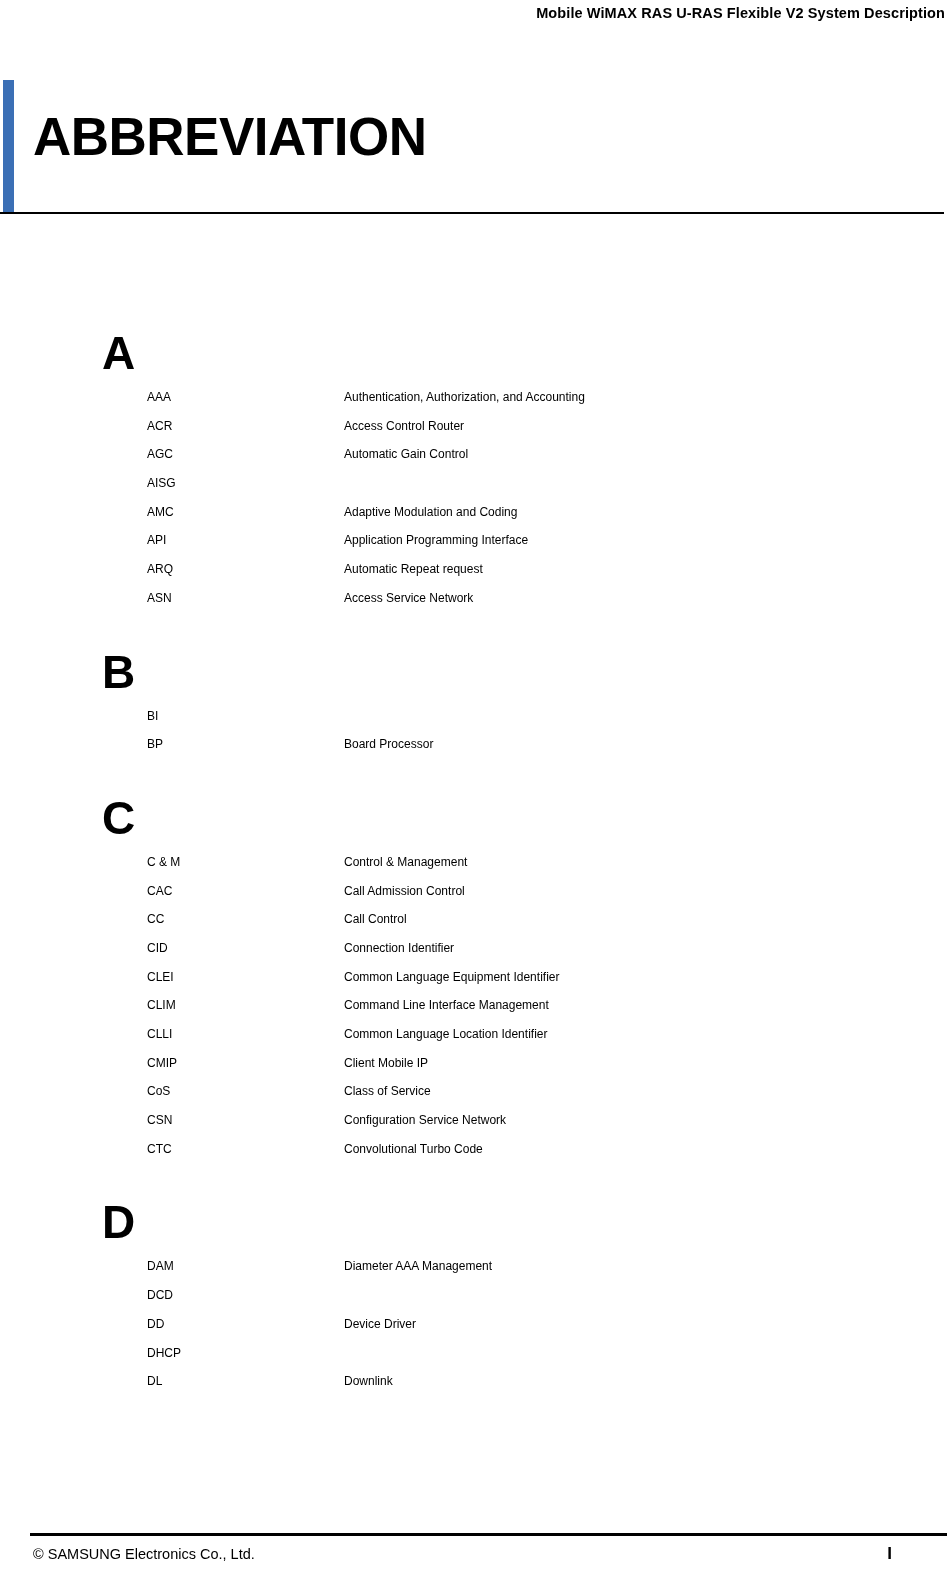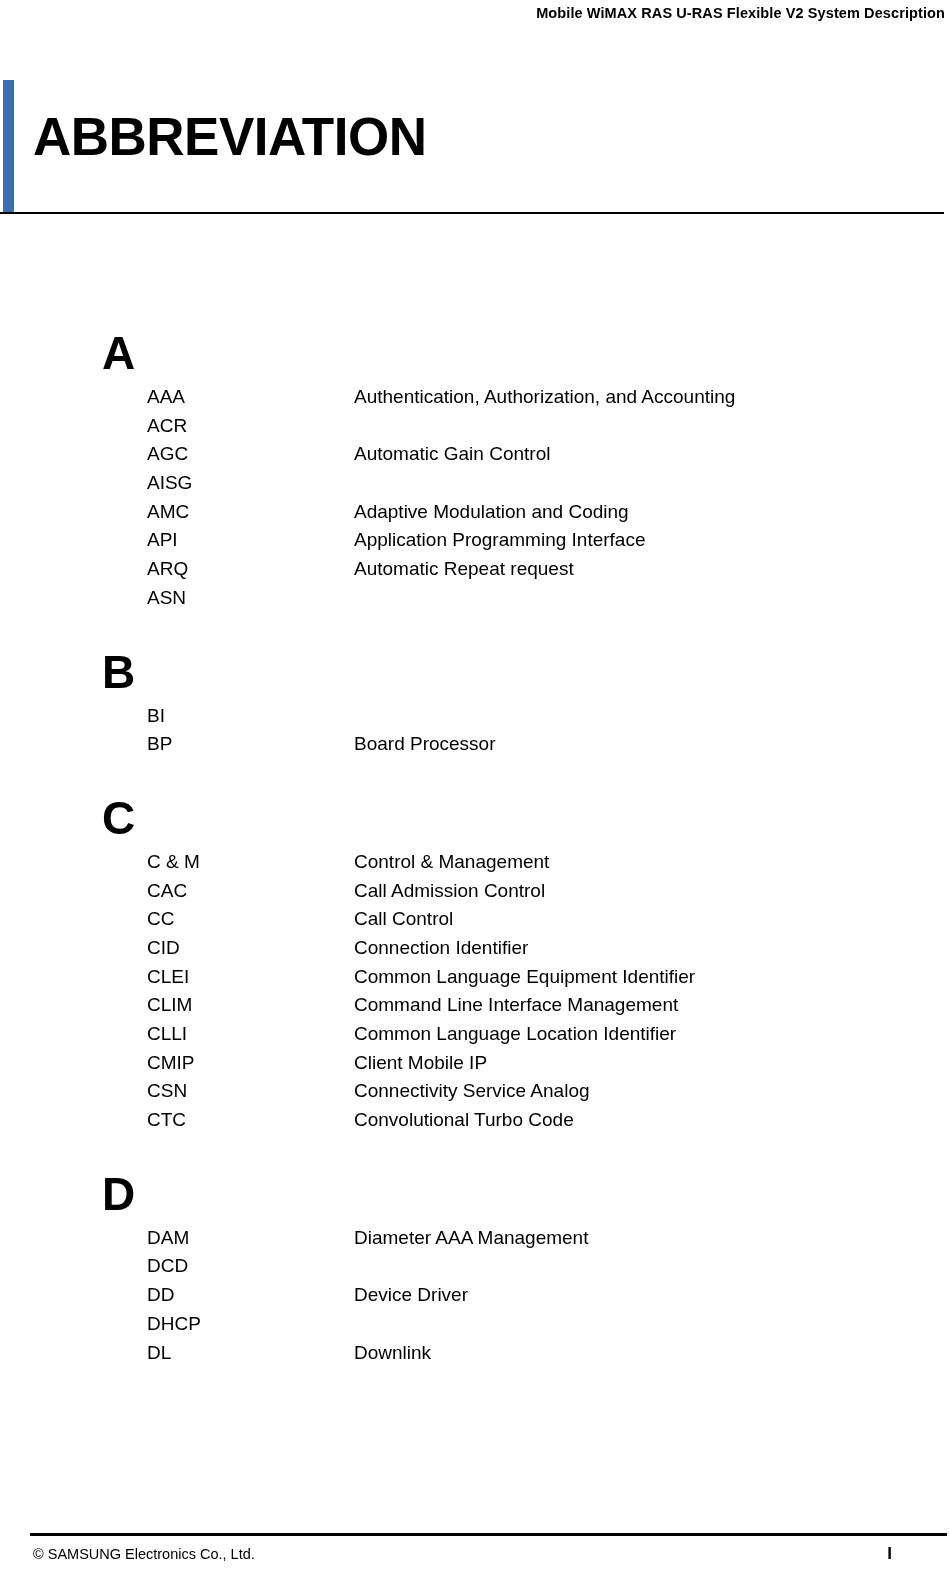--- a/index.html
+++ b/index.html
@@ -90,23 +90,22 @@
     letter-spacing: -0.5px;
     height: 47px;
   }
   .section-entries {
     margin-top: 6px;
   }
   .entry {
     display: flex;
     height: 28.7px;
     align-items: flex-start;
-    font-size: 19px;
+    font-size: 12px;
     line-height: 28.7px;
-    gap: 10px;
   }
   .entry-term {
     width: 197px;
     margin-left: 147px;
     flex: 0 0 197px;
     white-space: nowrap;
   }
   .entry-definition {
     flex: 1 1 auto;
     white-space: nowrap;
@@ -161,20 +160,21 @@
   <div id="glossary">
       <div class="section">
         <div class="section-letter">A</div>
         <div class="section-entries">
           <div class="entry">
             <div class="entry-term">AAA</div>
             <div class="entry-definition">Authentication, Authorization, and Accounting</div>
           </div>
           <div class="entry">
             <div class="entry-term">ACR</div>
+            <div class="entry-definition">Access Control Router</div>
           </div>
           <div class="entry">
             <div class="entry-term">AGC</div>
             <div class="entry-definition">Automatic Gain Control</div>
           </div>
           <div class="entry">
             <div class="entry-term">AISG</div>
           </div>
           <div class="entry">
             <div class="entry-term">AMC</div>
@@ -183,20 +183,21 @@
           <div class="entry">
             <div class="entry-term">API</div>
             <div class="entry-definition">Application Programming Interface</div>
           </div>
           <div class="entry">
             <div class="entry-term">ARQ</div>
             <div class="entry-definition">Automatic Repeat request</div>
           </div>
           <div class="entry">
             <div class="entry-term">ASN</div>
+            <div class="entry-definition">Access Service Network</div>
           </div>
         </div>
       </div>
       <div class="section">
         <div class="section-letter">B</div>
         <div class="section-entries">
           <div class="entry">
             <div class="entry-term">BI</div>
           </div>
           <div class="entry">
@@ -234,22 +235,26 @@
           </div>
           <div class="entry">
             <div class="entry-term">CLLI</div>
             <div class="entry-definition">Common Language Location Identifier</div>
           </div>
           <div class="entry">
             <div class="entry-term">CMIP</div>
             <div class="entry-definition">Client Mobile IP</div>
           </div>
           <div class="entry">
+            <div class="entry-term">CoS</div>
+            <div class="entry-definition">Class of Service</div>
+          </div>
+          <div class="entry">
             <div class="entry-term">CSN</div>
-            <div class="entry-definition">Connectivity Service Analog</div>
+            <div class="entry-definition">Configuration Service Network</div>
           </div>
           <div class="entry">
             <div class="entry-term">CTC</div>
             <div class="entry-definition">Convolutional Turbo Code</div>
           </div>
         </div>
       </div>
       <div class="section">
         <div class="section-letter">D</div>
         <div class="section-entries">

